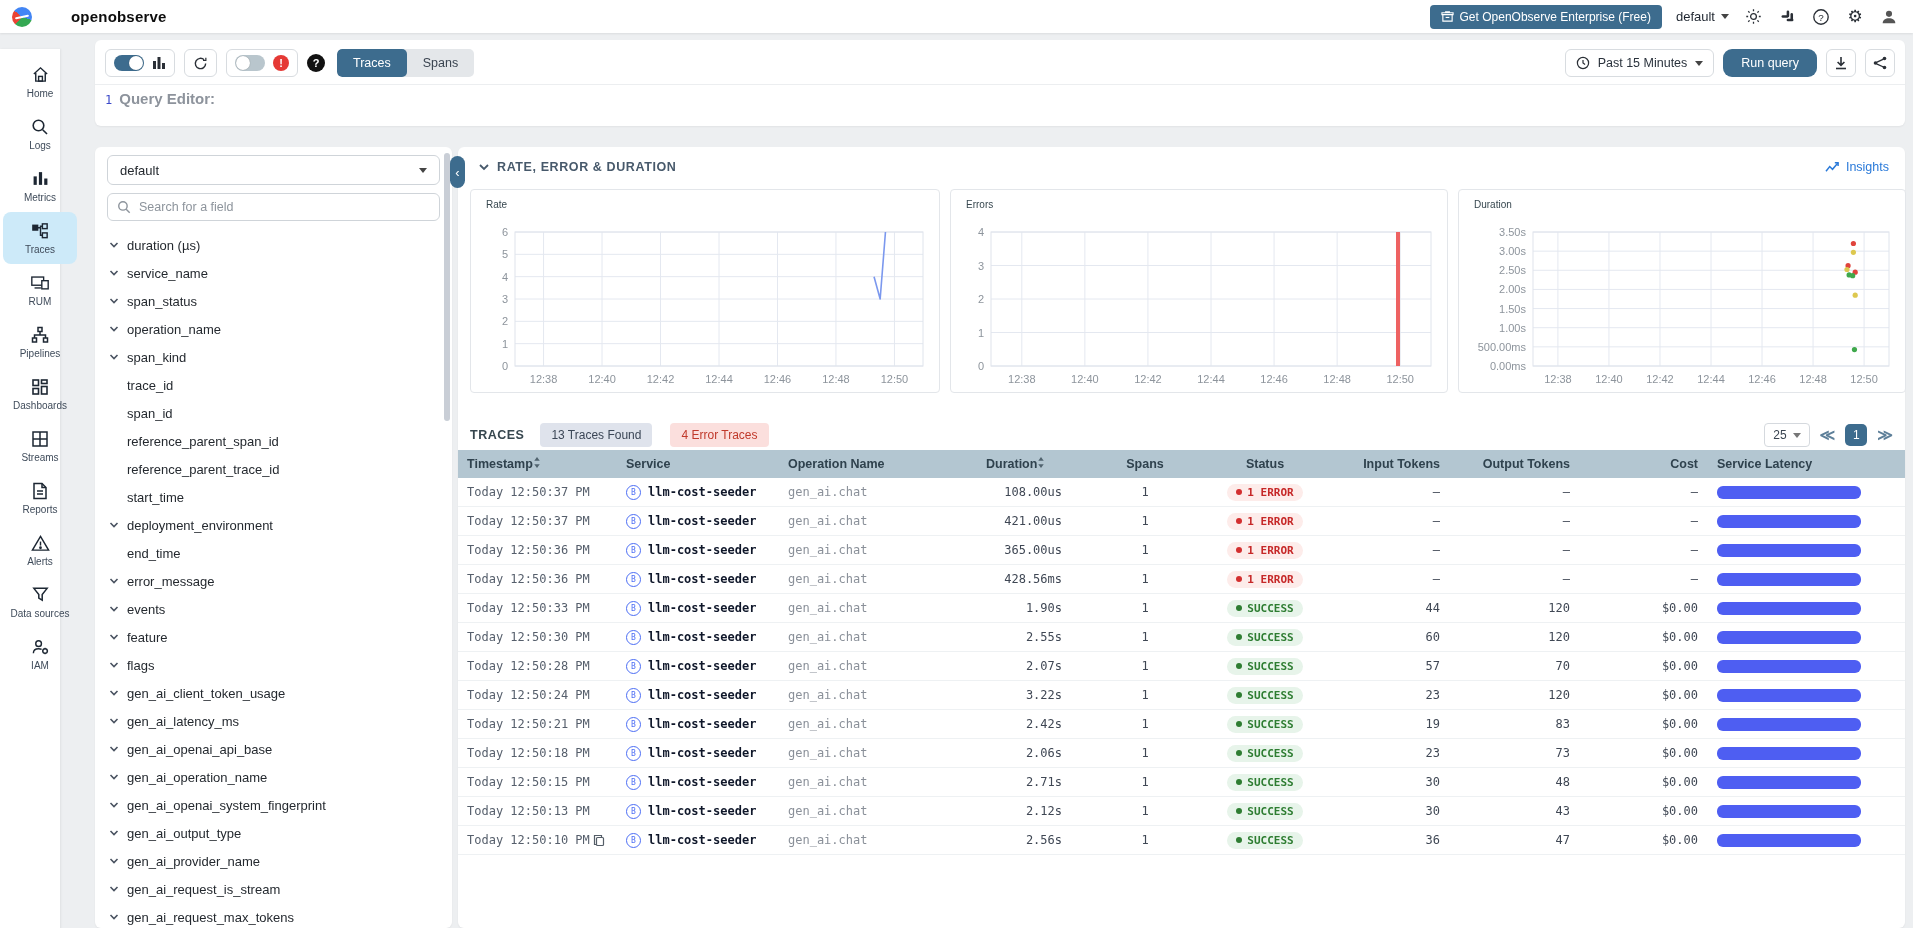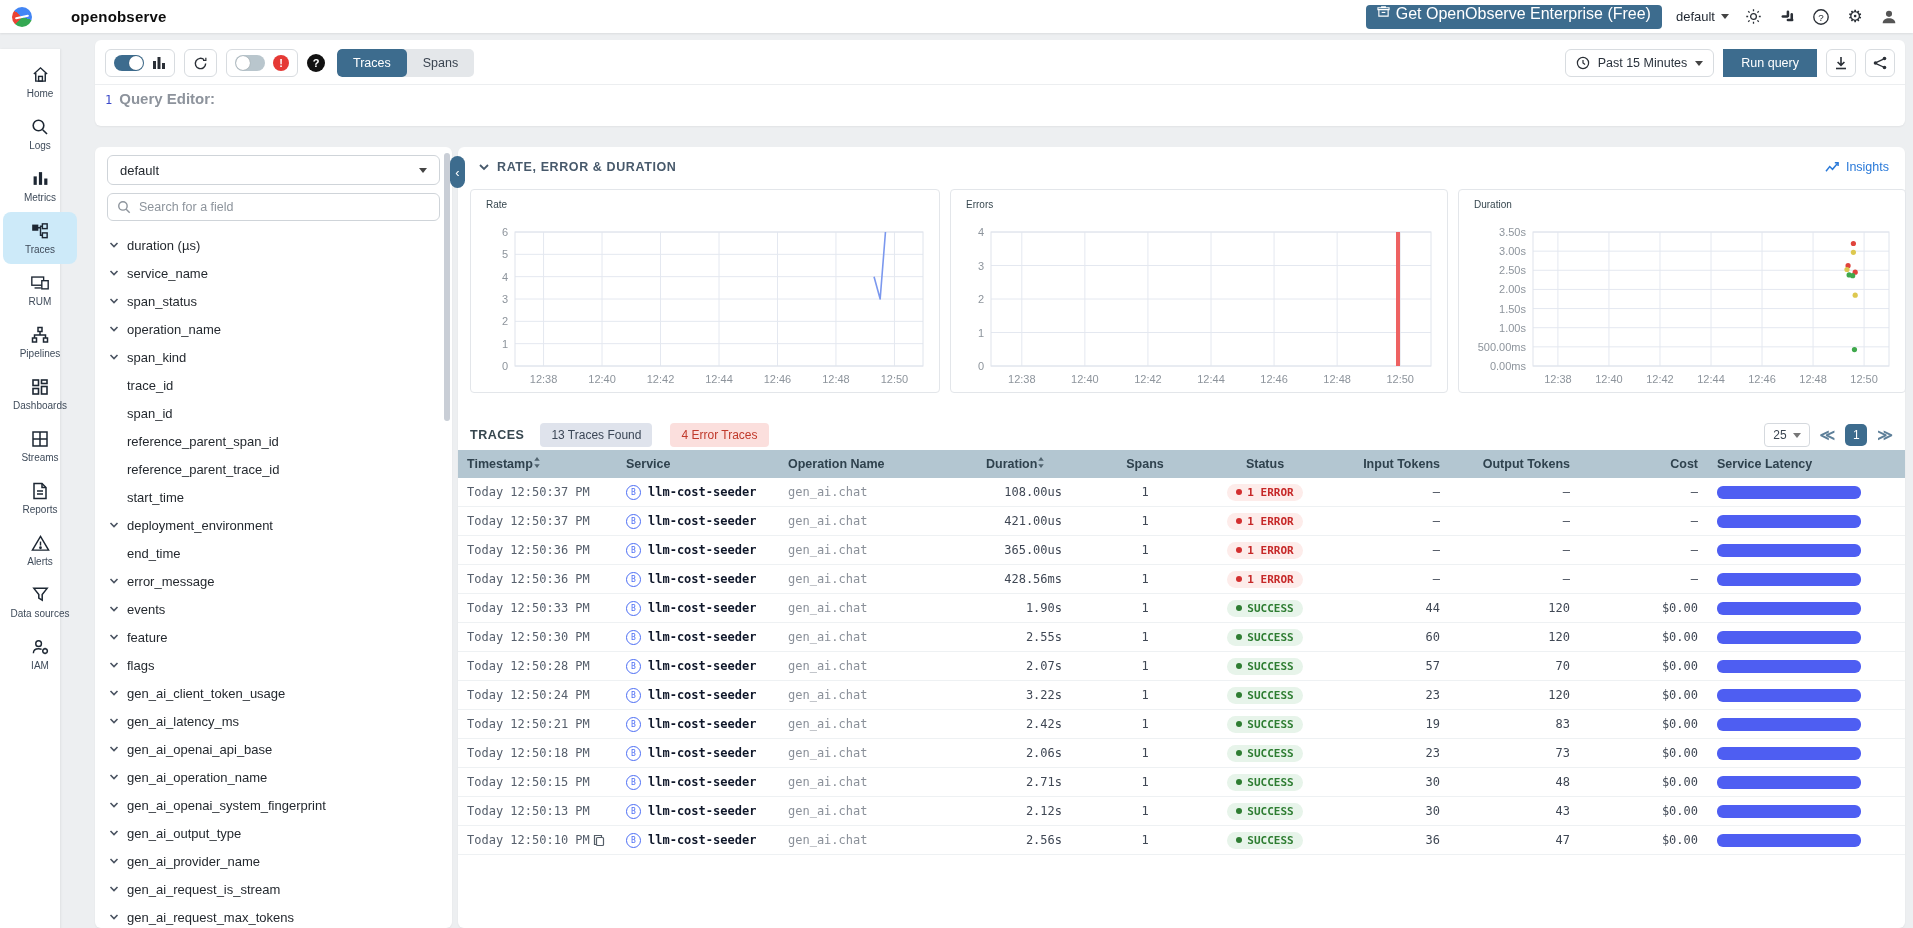--- a/index.html
+++ b/index.html
@@ -6,21 +6,21 @@
   html,body { width:1913px; height:928px; overflow:hidden; }
   body { background:#edeff1; font-family:"Liberation Sans",sans-serif; color:#2a323c; position:relative; }
 
   
   .topbar { position:absolute; left:0; top:0; width:1913px; height:33px; background:#fff; box-shadow:0 1px 2px rgba(0,0,0,.08); display:flex; align-items:center; z-index:10; }
   .logo { display:flex; align-items:center; gap:7px; margin-left:12px; }
   .logo-mark { width:20px; height:20px; border-radius:50%; background:conic-gradient(#4285f4 0 30%, #34a853 30% 62%, #ea4335 62% 86%, #4285f4 86% 100%); position:relative; }
   .logo-mark::after { content:""; position:absolute; left:3px; top:9px; width:14px; height:2px; background:#fff; transform:rotate(-12deg); border-radius:2px; }
   .logo-text { font-weight:bold; font-size:15px; color:#0d0d0d; letter-spacing:.2px;margin-left:32px; }
   .topbar-right { margin-left:auto; display:flex; align-items:center; gap:14px; margin-right:14px; }
-  .ent-btn { background:#3d6c8e; color:#fff; font-size:16px; border:none; border-radius:4px; height:24px; padding:0 11px; display:flex; align-items:flex-start; gap:6px; cursor:pointer; }
+  .ent-btn { background:#3d6c8e; color:#fff; font-size:12px; border:none; border-radius:4px; height:24px; padding:0 11px; display:flex; align-items:center; gap:6px; cursor:pointer; }
   .org-select { display:flex; align-items:center; gap:6px; font-size:13px; color:#1f2630; cursor:pointer; }
   .caret-down { width:0; height:0; border-left:4px solid transparent; border-right:4px solid transparent; border-top:5px solid #444; display:inline-block; }
   .top-icon { width:20px; height:20px; display:flex; align-items:center; justify-content:center; color:#2a2f36; cursor:pointer; }
 
   
   .sidebar { position:absolute; left:0; top:49px; width:60px; height:895px; background:#fff; box-shadow:1px 0 2px rgba(0,0,0,.06); padding-top:7px; display:flex; flex-direction:column; z-index:5; }
   .side-item { width:74px; margin:0 3px; min-height:52px; display:flex; flex-direction:column; align-items:center; justify-content:center; gap:3px; border-radius:8px; cursor:pointer; padding:4px 0; }
   .side-item.active { background:#cdeaf9; }
   .side-label { font-size:10px; color:#3f4b5a; text-align:center; line-height:1.15; }
   .side-icon { height:20px; display:flex; align-items:center; justify-content:center; color:#1d2733; }
@@ -34,21 +34,21 @@
   .toggle.on::after { content:""; position:absolute; right:1px; top:1px; width:14px; height:14px; background:#fff; border-radius:50%; box-shadow:0 0 1px rgba(0,0,0,.4); }
   .toggle.off { background:#b9c6cd; }
   .toggle.off::after { content:""; position:absolute; left:1px; top:1px; width:14px; height:14px; background:#fff; border-radius:50%; box-shadow:0 0 1px rgba(0,0,0,.4); }
   .err-dot { width:16px; height:16px; border-radius:50%; background:#e53935; color:#fff; font-size:11px; font-weight:bold; display:flex; align-items:center; justify-content:center; }
   .help-circle { width:18px; height:18px; border-radius:50%; background:#111; color:#fff; font-size:11px; font-weight:bold; display:flex; align-items:center; justify-content:center; margin-right:12px; cursor:pointer; }
   .tabs { display:flex; background:#e4e7ea; border-radius:5px; overflow:hidden; height:28px; }
   .tab { padding:0 16px; display:flex; align-items:center; font-size:12.5px; color:#3a4450; cursor:pointer; }
   .tab.active { background:#3d6c8e; color:#fff; border-radius:5px; }
   .toolbar-right { margin-left:auto; display:flex; align-items:center; gap:9px; }
   .time-range { border:1px solid #d8dce0; border-radius:6px; height:28px; display:flex; align-items:center; gap:8px; padding:0 10px; font-size:12.5px; color:#2a323c; cursor:pointer; }
-  .run-btn { background:#3d6c8e; color:#fff; border:none; border-radius:0; height:28px; padding:0 18px; font-size:12.5px; cursor:pointer; }
+  .run-btn { background:#3d6c8e; color:#fff; border:none; border-radius:9px; height:28px; padding:0 18px; font-size:12.5px; cursor:pointer; }
   .sq-icon-btn { border:1px solid #d8dce0; border-radius:6px; width:30px; height:28px; display:flex; align-items:center; justify-content:center; color:#2a2f36; cursor:pointer; background:#fff; }
   .editor-row { position:absolute; left:0; right:0; top:44px; height:30px; border-top:1px solid #eceef0; display:flex; align-items:flex-start; padding-top:5px; }
   .line-no { font-family:"DejaVu Sans Mono",monospace; font-size:12px; color:#3b49c9; margin-left:10px; margin-top:3px; }
   .editor-ph { font-size:15px; font-weight:bold; color:#8d939c; margin-left:7px; }
 
   
   .fields-card { position:absolute; left:95px; top:147px; width:357px; height:781px; background:#fff; border-radius:6px; box-shadow:0 1px 2px rgba(0,0,0,.05); overflow:hidden; }
   .stream-select { position:absolute; left:12px; top:8px; width:333px; height:30px; border:1px solid #cfd4d9; border-radius:6px; display:flex; align-items:center; padding:0 12px; font-size:13px; color:#24292f; cursor:pointer; }
   .stream-select .caret-down { margin-left:auto; }
   .field-search { position:absolute; left:12px; top:46px; width:333px; height:28px; border:1px solid #cfd4d9; border-radius:6px; display:flex; align-items:center; padding:0 9px; gap:8px; }

